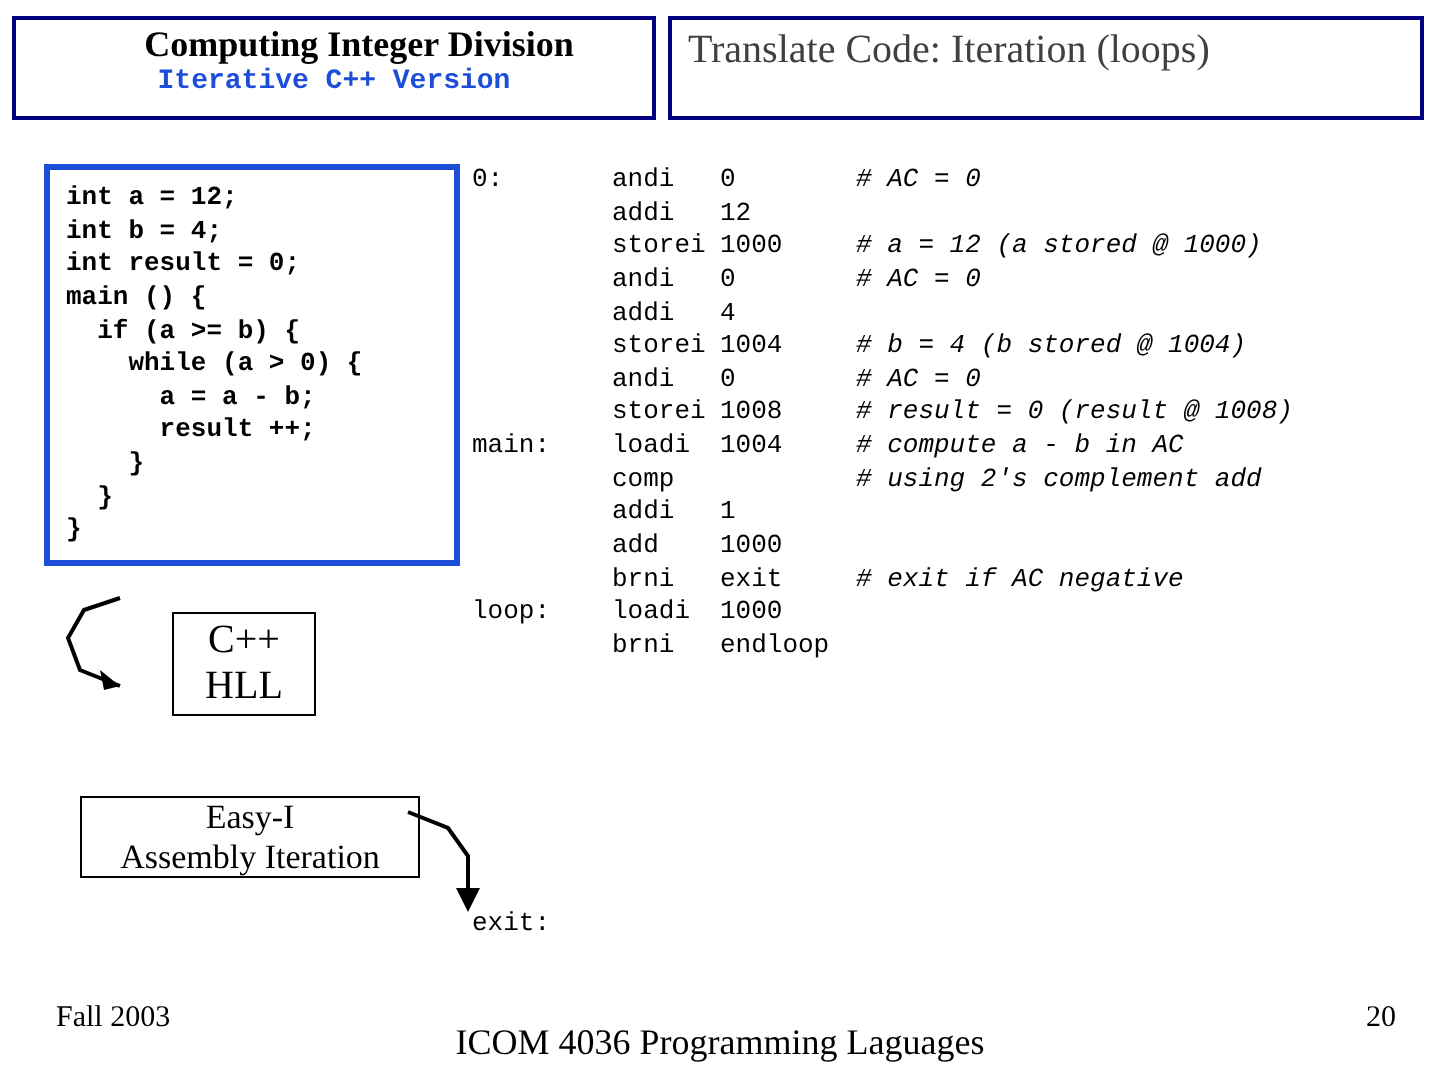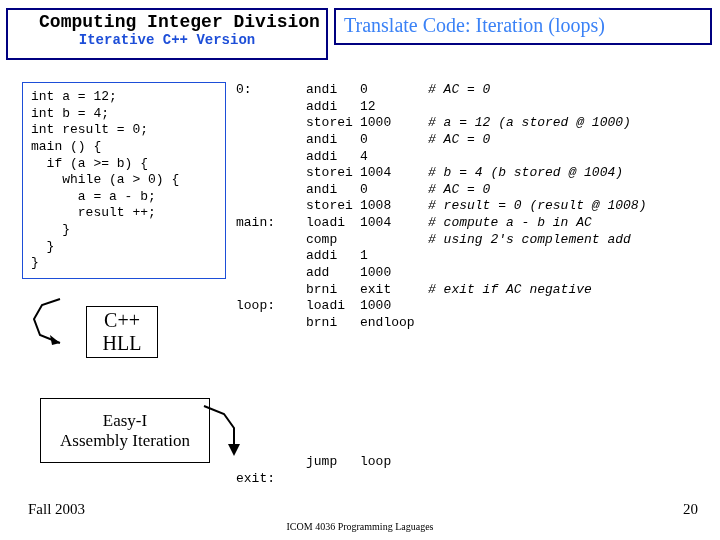--- a/index.html
+++ b/index.html
@@ -17,55 +17,56 @@
     left: 6px;
     top: 8px;
     width: 322px;
     height: 52px;
     border: 2px solid #000080;
     text-align: center;
     padding-top: 2px;
     box-sizing: border-box;
   }
   .title-left .main {
-    font-family: Liberation Mono, monospace;
+    font-family: Liberation Serif, serif;
     font-weight: bold;
     font-size: 18px;
     color: #000;
     margin-left: 25px;
   }
   .title-left .sub {
     font-family: Liberation Mono, monospace;
     font-weight: bold;
     font-size: 14px;
     color: #1d4ed8;
   }
   .title-right {
     position: absolute;
     left: 334px;
     top: 8px;
     width: 378px;
-    height: 37px;
+    height: 52px;
     border: 2px solid #000080;
     padding: 4px 8px;
     box-sizing: border-box;
     font-size: 20px;
-    color: #3b82f6;
+    color: #404040;
   }
   .code-box {
     position: absolute;
     left: 22px;
     top: 82px;
     width: 190px;
-    border: 1px solid #1d4ed8;
+    border: 3px solid #1d4ed8;
     padding: 6px 4px 6px 8px;
     font-family: "Courier New", monospace;
     font-size: 13px;
     line-height: 1.28;
     white-space: pre;
+    font-weight: bold;
   }
   .asm-area {
     position: absolute;
     left: 236px;
     top: 82px;
     font-family: "Courier New", monospace;
     font-size: 13px;
     line-height: 1.28;
     white-space: pre;
   }
@@ -94,21 +95,21 @@
   .arrow1 svg { width: 100%; height: 100%; }
   .easyi-label {
     position: absolute;
     left: 40px;
     top: 398px;
     width: 160px;
     border: 1px solid #000;
     text-align: center;
     font-size: 17px;
     line-height: 1.15;
-    padding: 12px 4px;
+    padding: 0 4px;
   }
   .arrow2 {
     position: absolute;
     left: 200px;
     top: 398px;
     width: 48px;
     height: 60px;
   }
   .arrow2 svg { width: 100%; height: 100%; }
   .asm-bottom {
@@ -128,21 +129,21 @@
     left: 28px;
     bottom: 22px;
     font-size: 15px;
   }
   .footer-center {
     position: absolute;
     left: 0;
     right: 0;
     bottom: 8px;
     text-align: center;
-    font-size: 10px;
+    font-size: 18px;
   }
   .footer-right {
     position: absolute;
     right: 22px;
     bottom: 22px;
     font-size: 15px;
   }
 </style>
 </head>
 <body>
@@ -187,19 +188,19 @@
   <div>Assembly Iteration</div>
 </div>
 
 <div class="arrow2">
   <svg viewBox="0 0 48 60">
     <path d="M 4 8 L 24 16 L 34 30 L 34 48" fill="none" stroke="#000" stroke-width="2"></path>
     <polygon points="34,58 28,46 40,46" fill="#000"></polygon>
   </svg>
 </div>
 
-<div class="asm-bottom" id="asm-bottom"><div><span class="lbl"></span><span class="op">jump</span><span class="arg">loop</span></div><div><span class="lbl">exit:</span><span class="op"></span><span class="arg"></span></div></div>
+<div class="asm-bottom" id="asm-bottom"><div><span class="lbl">exit:</span><span class="op"></span><span class="arg"></span></div></div>
 
 <div class="footer-left">Fall 2003</div>
 <div class="footer-center">
   <div>ICOM 4036 Programming Laguages</div>
 </div>
 <div class="footer-right">20</div>
 
 </body></html>

